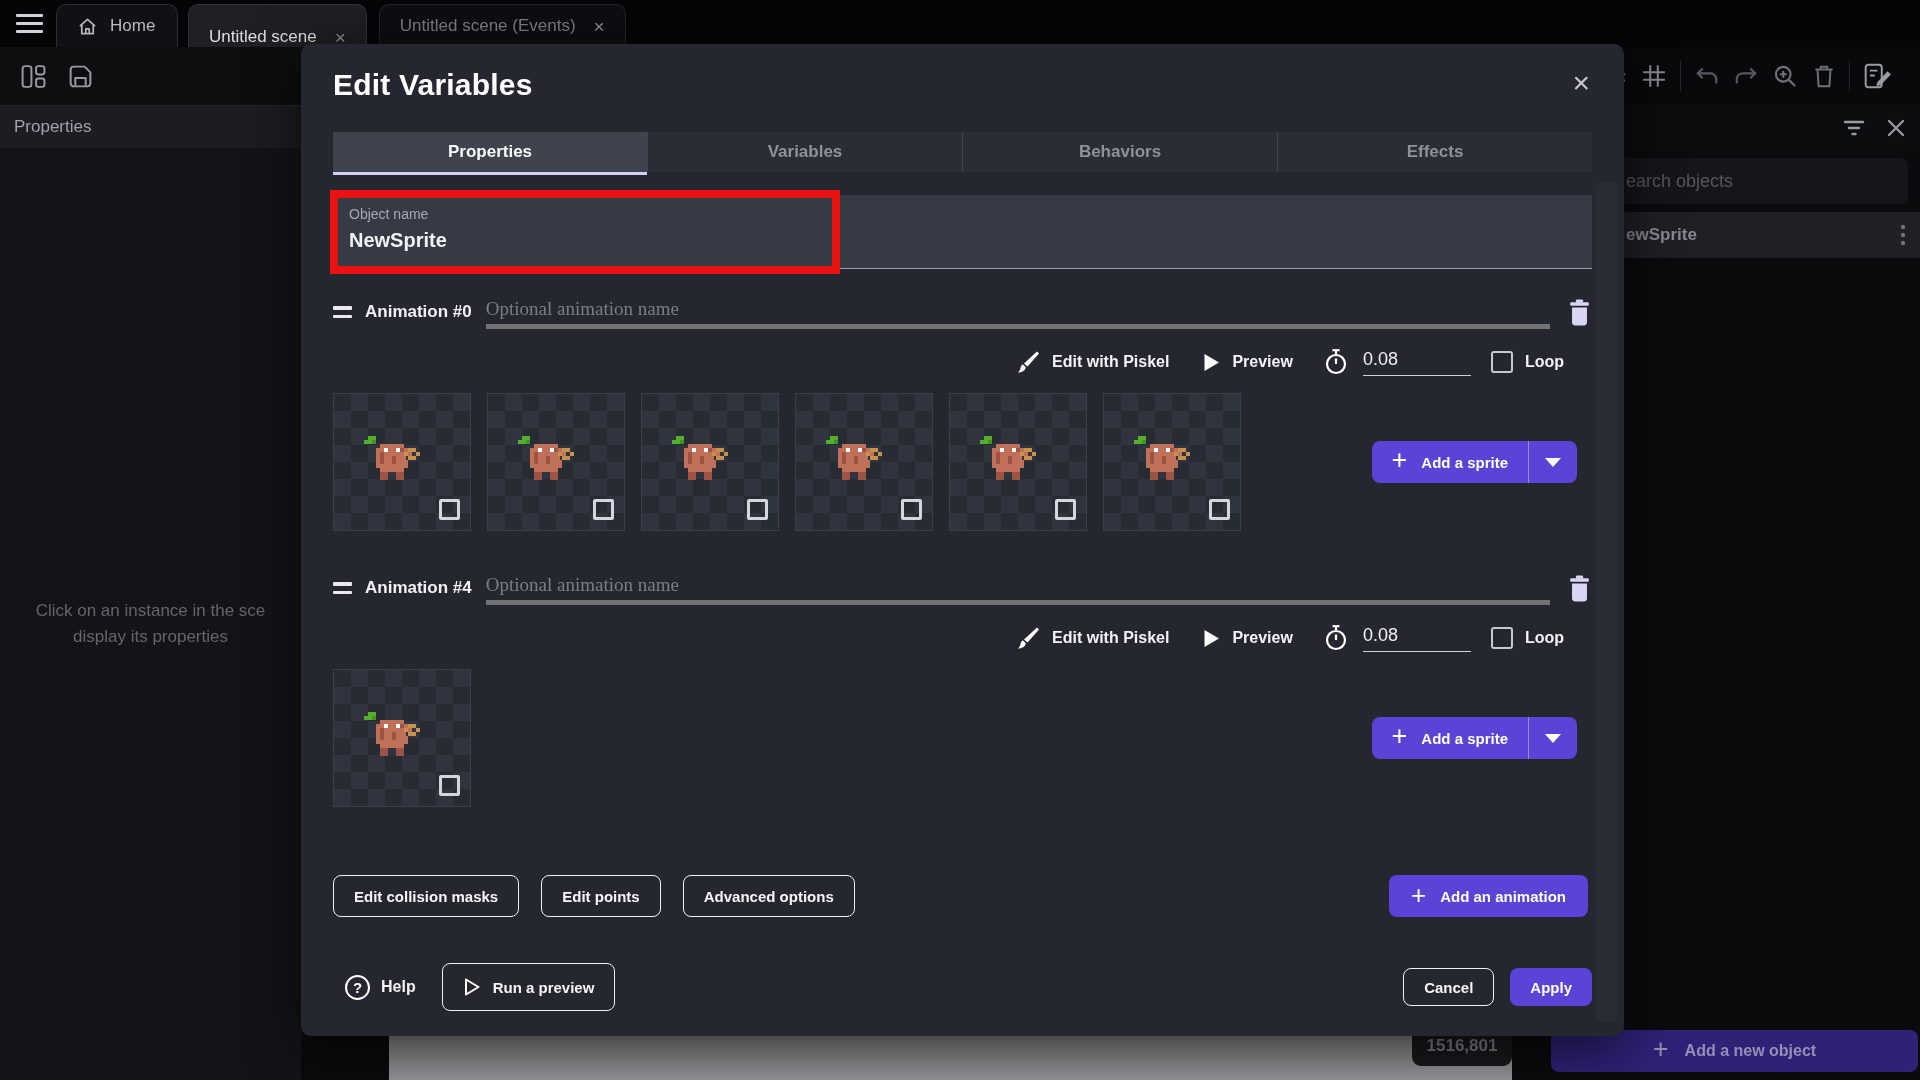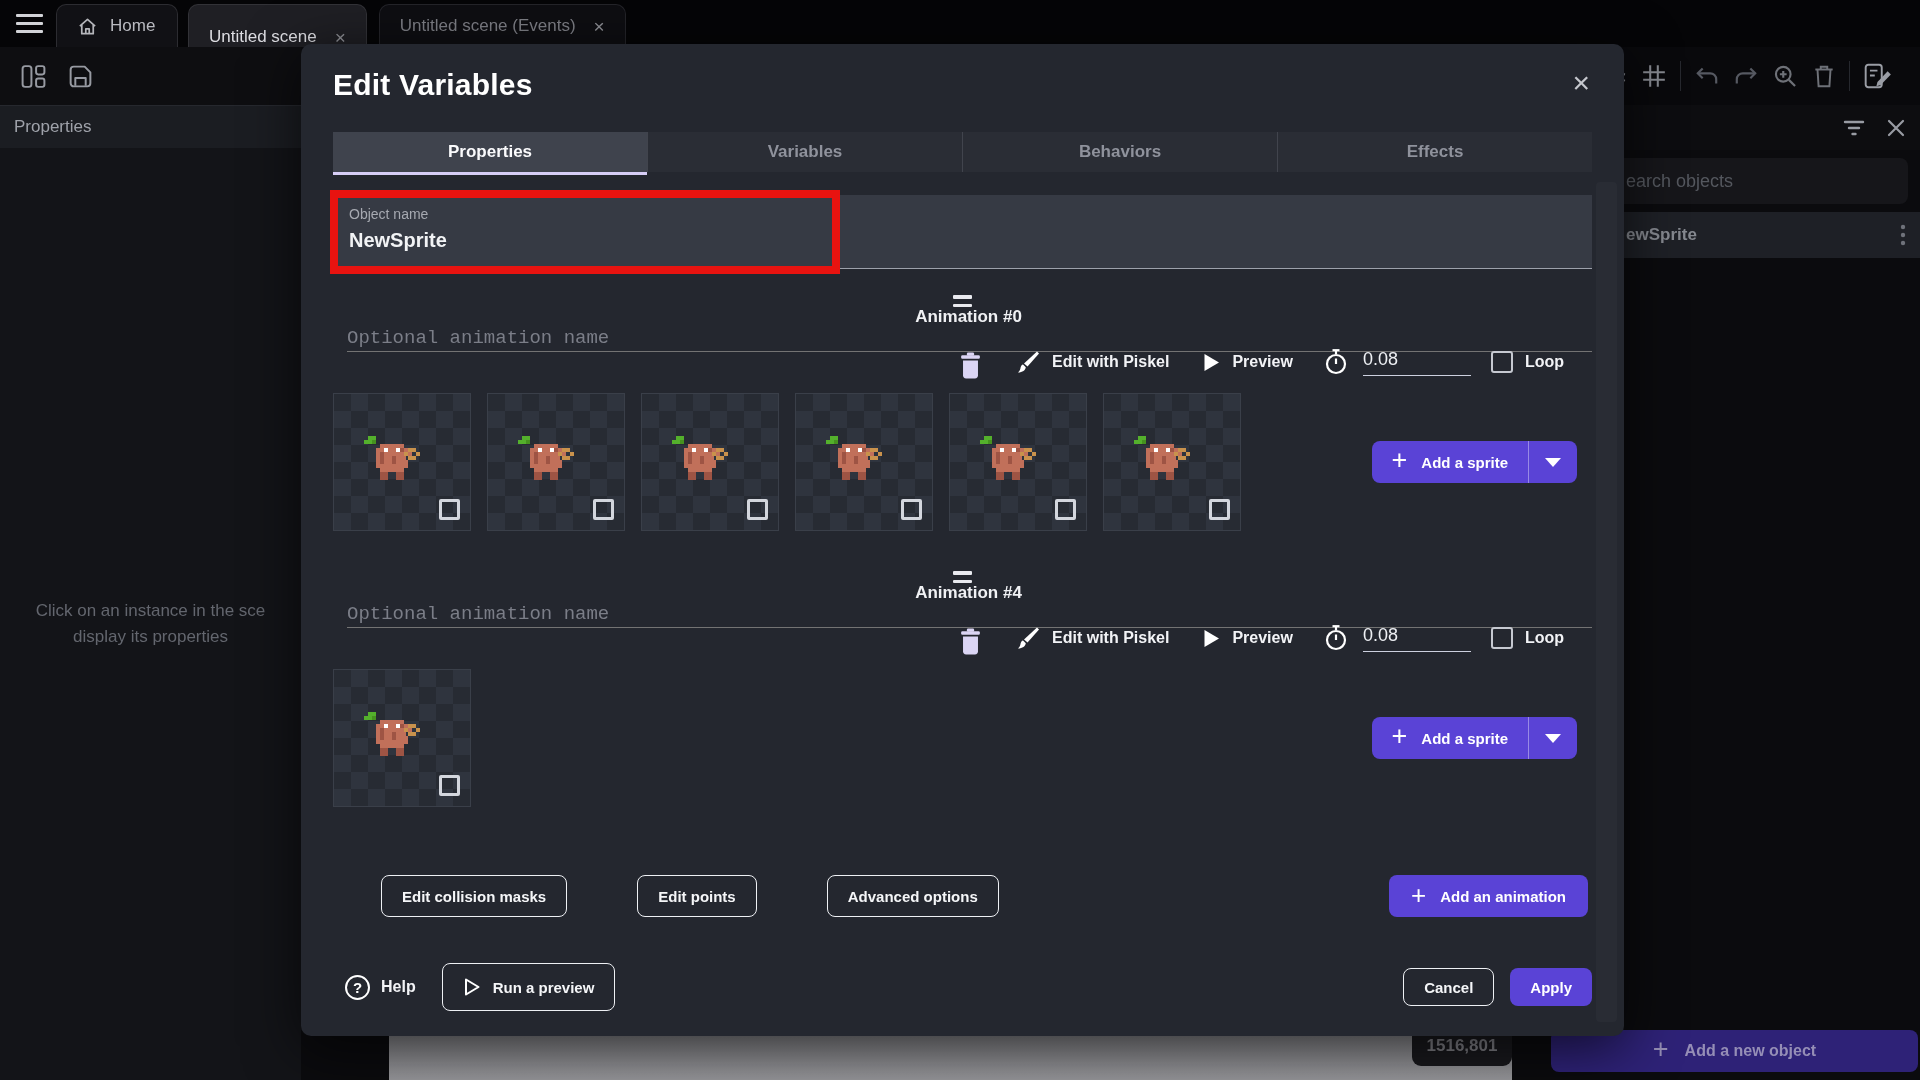--- a/index.html
+++ b/index.html
@@ -72,27 +72,27 @@
 
   .obj-field-wrap { margin-top:23px; position:relative; }
   .obj-field { height:74px; background:#363a44; border-bottom:1px solid #9da1ab; padding:11px 16px 0; }
   .obj-field .f-label { color:#a6a9b1; font-size:14px; }
   .obj-field .f-value { color:#f2f3f5; font-size:20px; font-weight:bold; margin-top:7px; }
   .red-annotation { position:absolute; left:-3px; top:-5px; width:510px; height:84px;
     border:8px solid #e81310; z-index:6; pointer-events:none; }
 
   .anim-section { margin-top:26px; }
   .anim-section + .anim-section { margin-top:40px; }
-  .anim-header { display:flex; align-items:center; height:34px;flex-direction:column; }
+  .anim-header { display:flex; align-items:center; height:34px; }
   .drag-handle { width:20px; display:flex; flex-direction:column; gap:5px; cursor:grab; }
   .drag-handle i { display:block; width:19px; height:3.5px; background:#e9eaef; border-radius:1px; }
   .anim-label { color:#f0f1f4; font-size:17px; font-weight:bold; white-space:nowrap; margin-left:12px; }
   .anim-name { flex:1; margin-left:14px; align-self:stretch; }
   .anim-name input { width:100%; height:100%; background:transparent; border:none; outline:none;
-    border-bottom:1px solid #737373; color:#e8eaf0; font-size:19px; font-family:Liberation Mono, monospace; padding-bottom:2px; }
+    border-bottom:5px solid #737373; color:#e8eaf0; font-size:19px; font-family:Liberation Serif, serif; padding-bottom:2px; }
   .anim-name input::placeholder { color:#7b7e88; }
   .trash-btn { margin-left:16px; cursor:pointer; width:26px; display:flex; justify-content:center; }
 
   .anim-controls { margin-top:16px; height:34px; display:flex; align-items:center; justify-content:flex-end;
     padding-right:28px; }
   .ctl-btn { display:flex; align-items:center; gap:12px; cursor:pointer; color:#f2f3f6;
     font-size:16px; font-weight:bold; }
   .gap34 { width:34px; } .gap30 { width:30px; } .gap14 { width:14px; } .gap20 { width:20px; } .gap12 { width:12px; }
   .time-input { width:108px; }
   .time-input input { width:100%; background:transparent; border:none; outline:none; border-bottom:1px solid #cdd1e0;
@@ -117,21 +117,21 @@
   .btn-add-sprite .plus { color:#fff; font-size:27px; font-weight:400; line-height:1; margin-top:-3px; }
   .btn-add-sprite .lbl { color:#fff; font-size:15px; font-weight:bold; }
   .btn-add-sprite .divider { width:1px; height:100%; background:rgba(255,255,255,.38); }
   .btn-add-sprite .caret-area { padding:0 16px; height:100%; display:flex; align-items:center; }
   .caret-down { width:0; height:0; border-left:8px solid transparent; border-right:8px solid transparent;
     border-top:9px solid #fff; }
 
   .dlg-actions { margin-top:68px; display:flex; align-items:center; gap:22px; }
   .btn-outline { height:42px; border:1px solid #eef0f4; border-radius:8px; background:transparent;
     color:#f5f6f8; font-size:15px; font-weight:bold; padding:0 20px; display:flex; align-items:center;
-    gap:12px; cursor:pointer; font-family:inherit;margin-left:48px; }
+    gap:12px; cursor:pointer; font-family:inherit; }
   .btn-purple { height:42px; background:#5a43d6; border-radius:8px; border:none; color:#fff;
     font-size:15px; font-weight:bold; padding:0 22px; display:flex; align-items:center; gap:14px;
     cursor:pointer; font-family:inherit; }
   .btn-add-anim { margin-left:auto; margin-right:4px; }
   .btn-purple .plus { font-size:26px; font-weight:400; line-height:1; margin-top:-3px; }
 
   .dlg-footer { margin-top:46px; display:flex; align-items:center; }
   .help-link { display:flex; align-items:center; gap:11px; cursor:pointer; margin-left:12px; }
   .q-circle { width:25px; height:25px; border:2.5px solid #fff; border-radius:50%; color:#fff;
     font-size:15px; font-weight:bold; display:flex; align-items:center; justify-content:center; }

